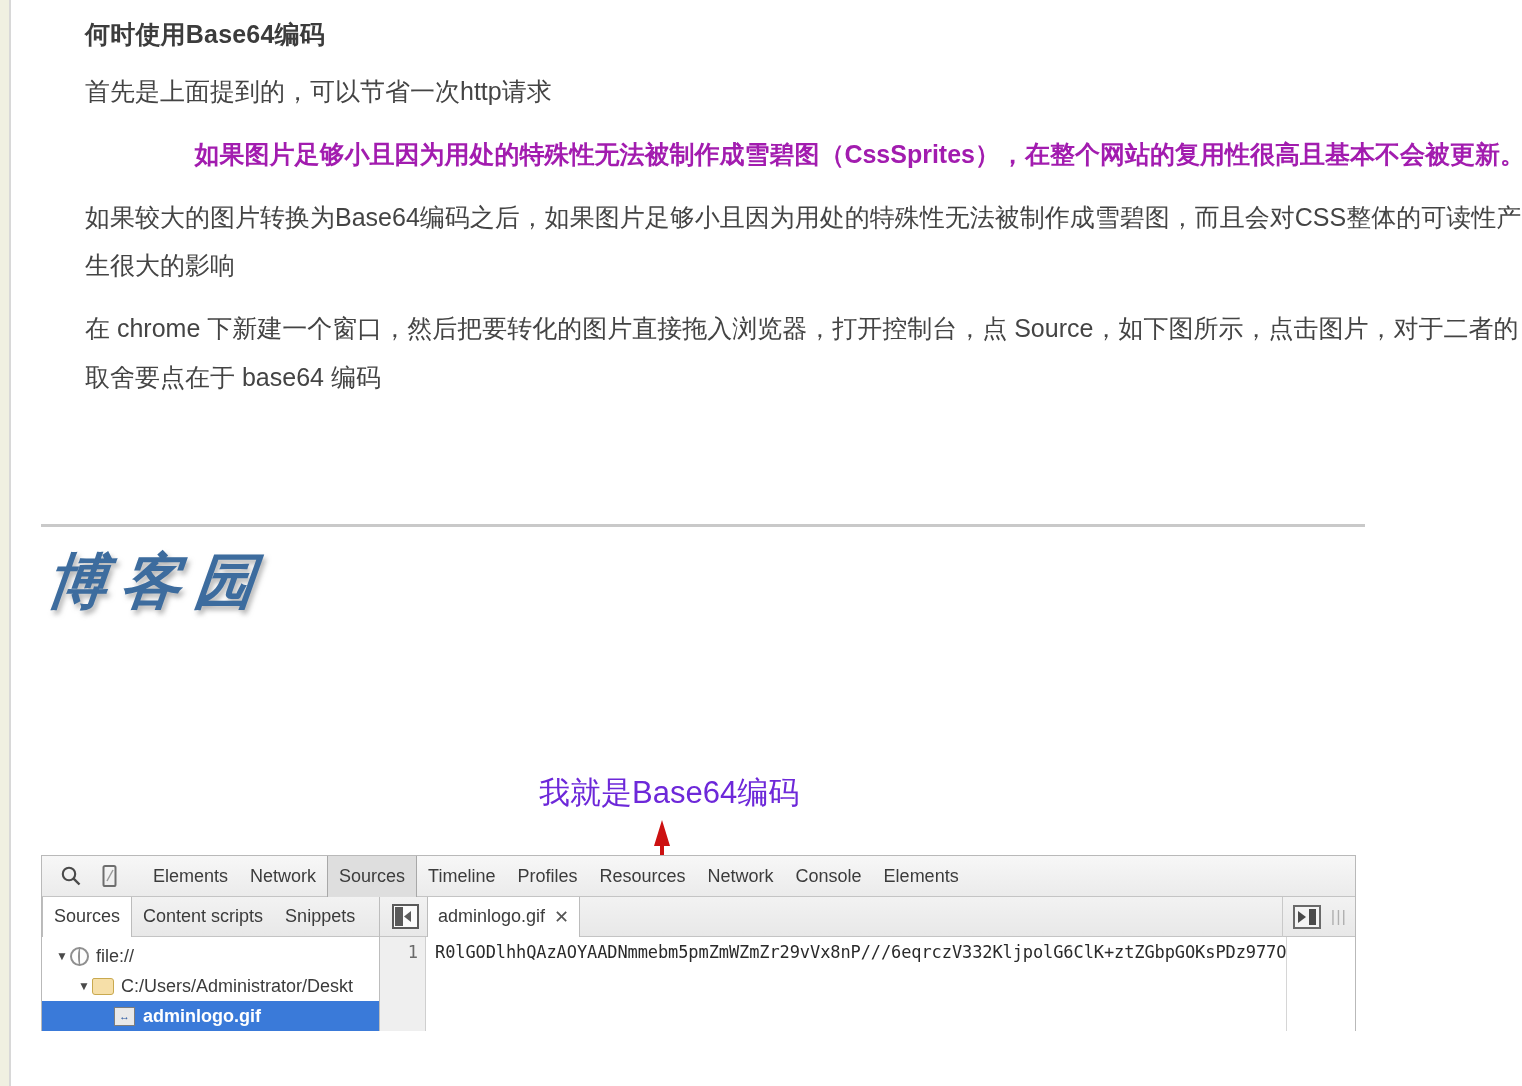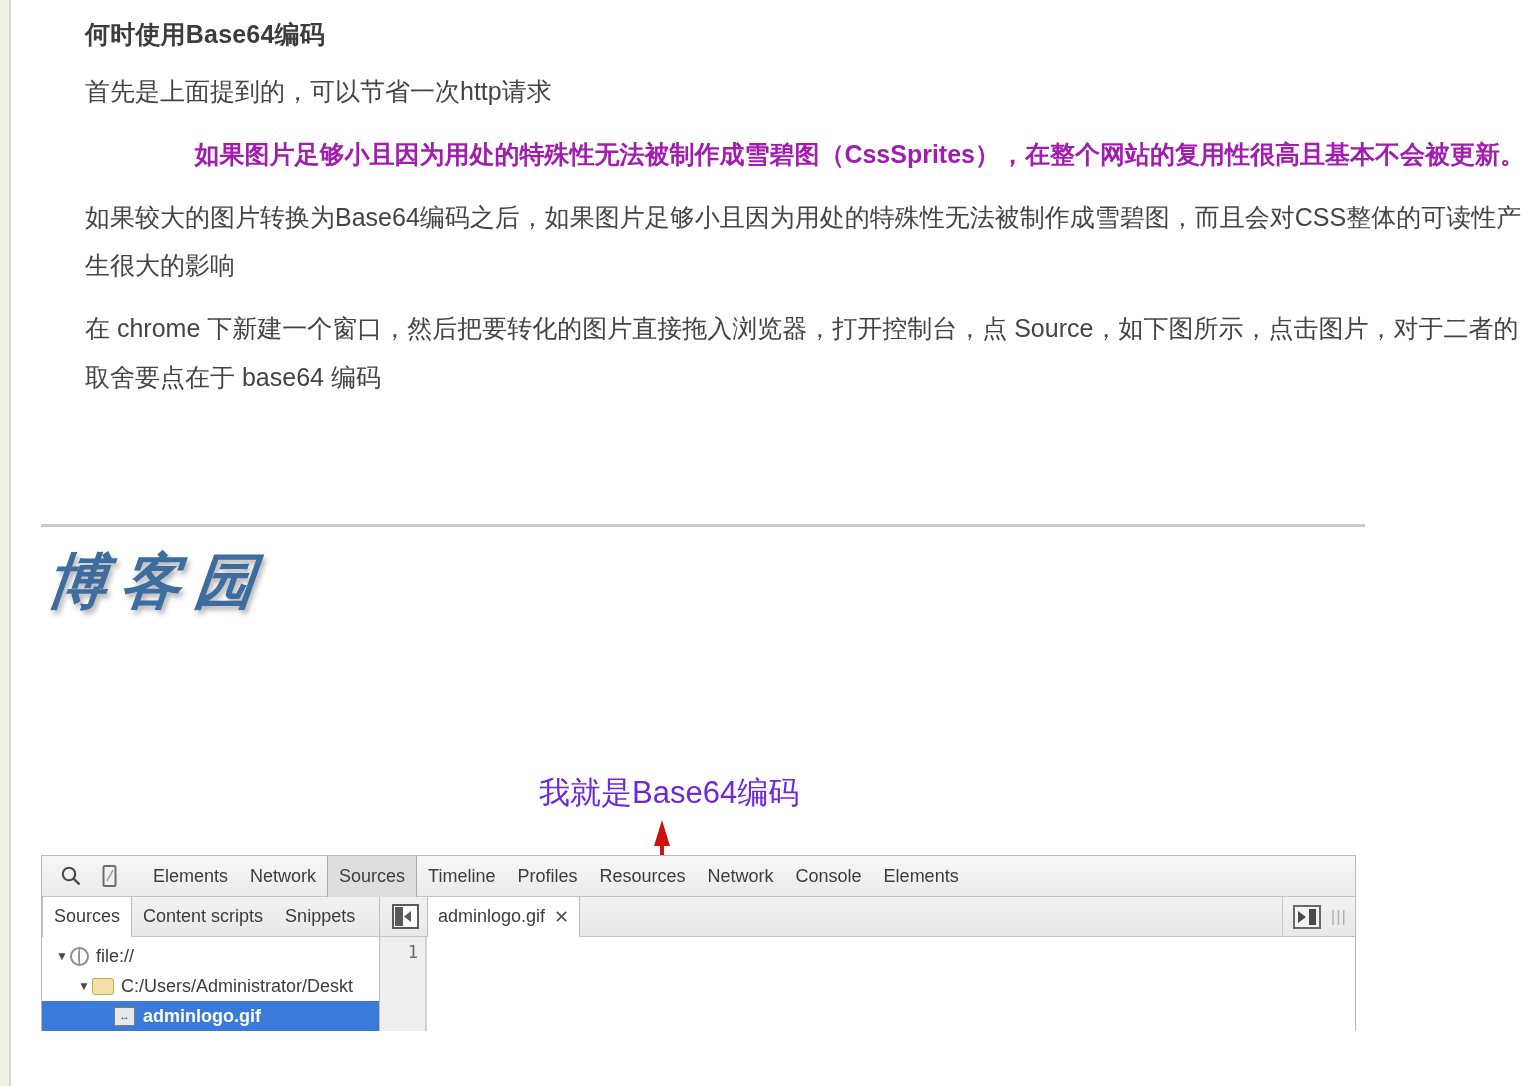--- a/index.html
+++ b/index.html
@@ -451,19 +451,20 @@
         <div class="tree-row selected" style="padding-left:72px;">
           <span class="file-ic">↔</span>
           <span>adminlogo.gif</span>
         </div>
       </div>
 
       <div id="dt-source">
         <div id="dt-gutter">
           <span>1</span>
         </div>
+        <div id="dt-code">R0lGODlhhQAzAOYAADNmmebm5pmZmWZmZr29vVx8nP///6eqrczV332KljpolG6ClK+ztZGbpGOKsPDz977O</div>
         <div id="dt-code-scroll"></div>
       </div>
 
     </div>
 
   </div>
 </div>
 
 </body></html>

